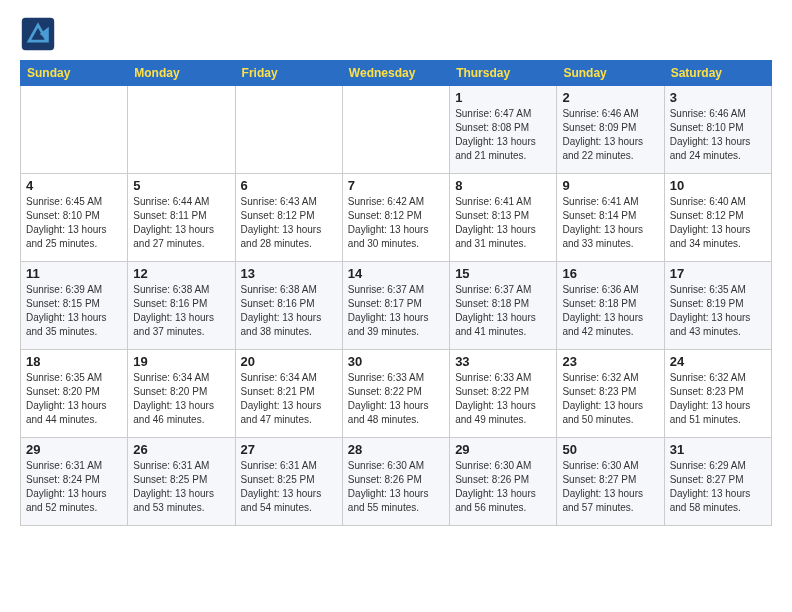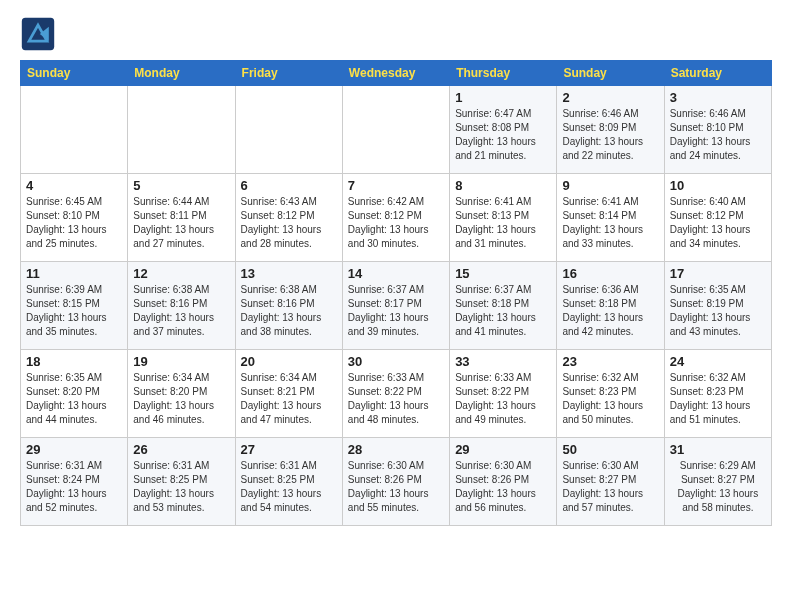--- a/index.html
+++ b/index.html
@@ -337,20 +337,20 @@
         </td>
         <td>
           <span class="day-num">50</span>
           <div class="day-info" style="white-space: pre-line;">Sunrise: 6:30 AM
 Sunset: 8:27 PM
 Daylight: 13 hours
 and 57 minutes.</div>
         </td>
         <td>
           <span class="day-num">31</span>
-          <div class="day-info" style="white-space: pre-line; text-align: center;">Sunrise: 6:29 AM
+          <div class="day-info" style="white-space: pre-line;">Sunrise: 6:29 AM
 Sunset: 8:27 PM
 Daylight: 13 hours
 and 58 minutes.</div>
         </td>
       </tr>
     </tbody>
 </table>
 
 </body></html>

